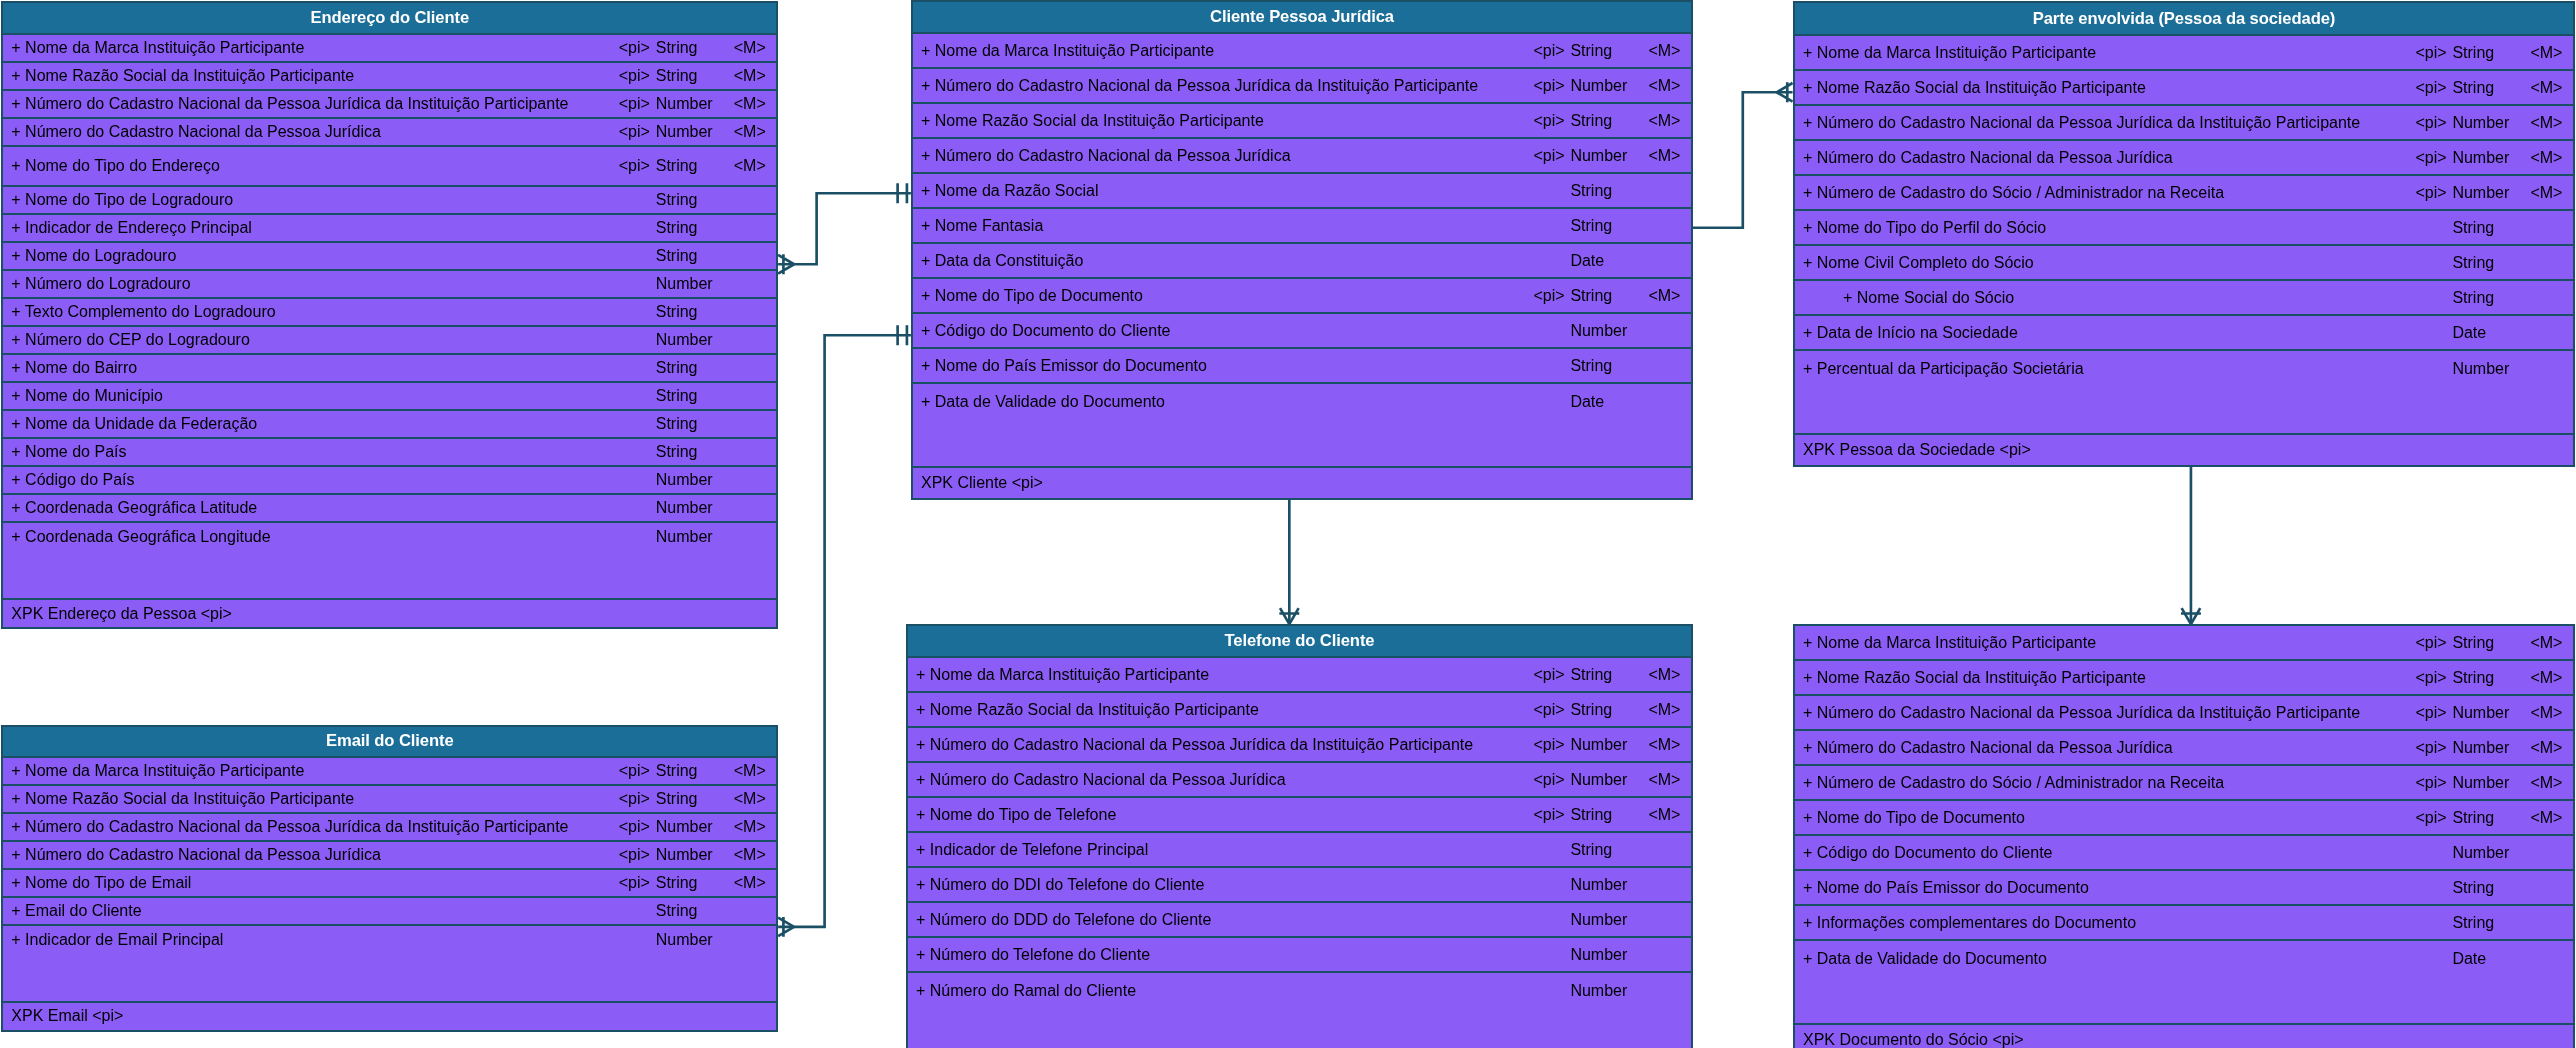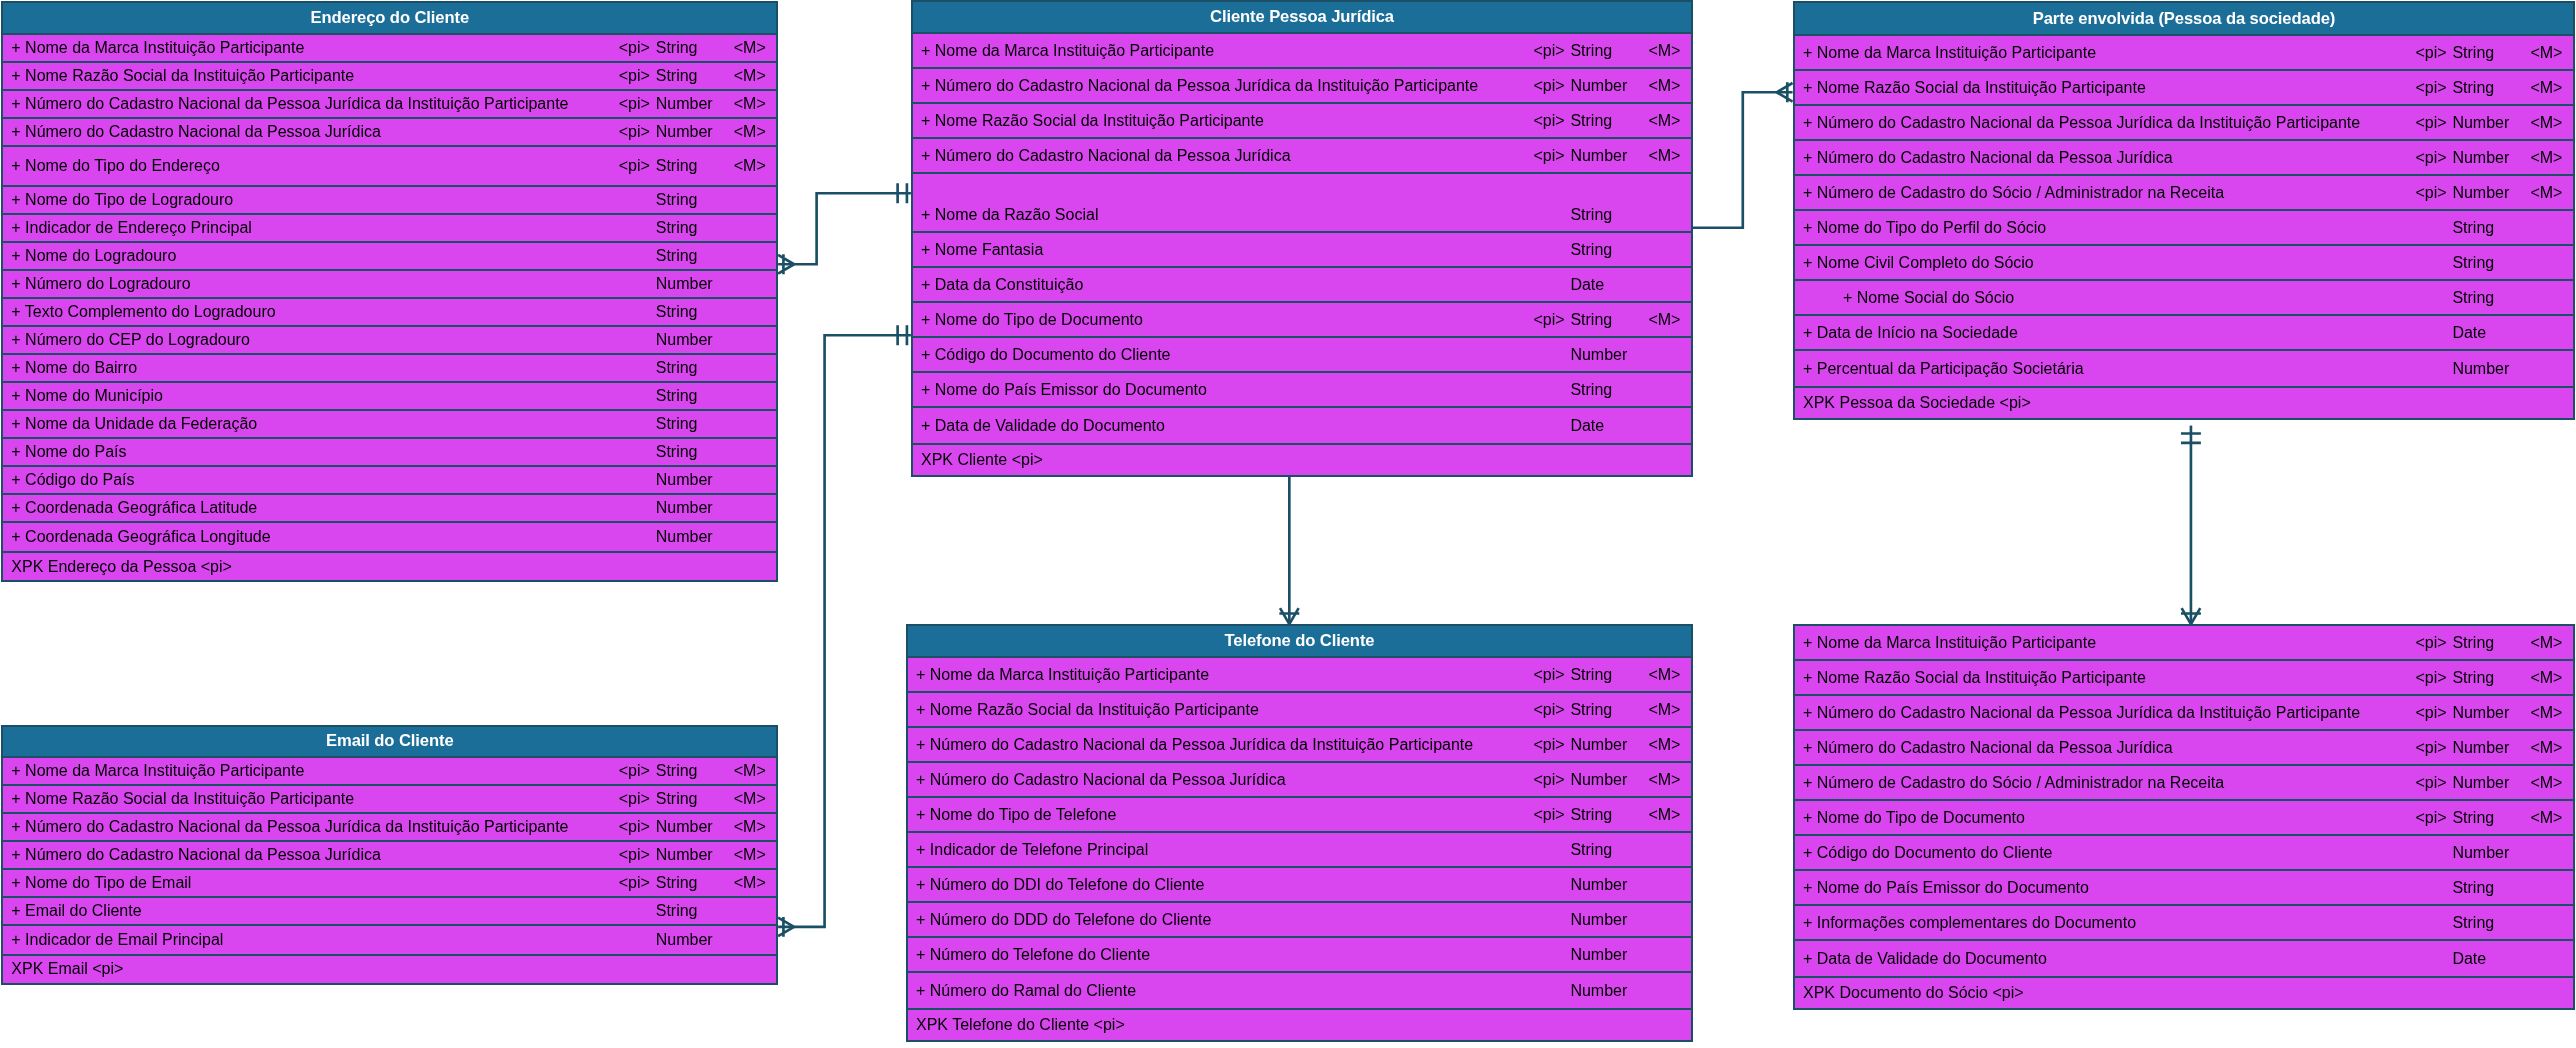--- a/index.html
+++ b/index.html
@@ -13,21 +13,21 @@
     width: 2576px;
     height: 1049px;
     background: #ffffff;
     overflow: hidden;
   }
 
   
   .entity {
     position: absolute;
     border: 2px solid #1a4f66;
-    background: #d946ef;
+    background: #8b5cf6;
     z-index: 5;
   }
   .entity-header {
     background: #1b6e98;
     color: #ffffff;
     font-weight: bold;
     font-size: 16.6px;
     text-align: center;
     letter-spacing: -0.1px;
     border-bottom: 2px solid #1a4f66;
@@ -59,20 +59,21 @@
   .m-type { width: 78px; text-align: left; }
   .m-man  { width: 36px; text-align: left; }
   .pk-row {
     display: flex;
     align-items: center;
     padding: 0 6.6px 0 8px;
     font-size: 16px;
     color: #000000;
     white-space: nowrap;
     border-top: 2px solid #1a4f66;
+    margin-top: 47px;
   }
 
   
   #wires {
     position: absolute;
     left: 0; top: 0;
     width: 2576px;
     height: 1049px;
     z-index: 2;
     pointer-events: none;
@@ -392,21 +393,21 @@
         </div>
         <div class="attr" style="height: 35px;">
           <span class="attr-name">+ Número do Cadastro Nacional da Pessoa Jurídica</span>
           <span class="attr-spacer"></span>
           <span class="attr-meta">
             <span class="m-pi">&lt;pi&gt;</span>
             <span class="m-type">Number</span>
             <span class="m-man">&lt;M&gt;</span>
           </span>
         </div>
-        <div class="attr" style="height: 35px; margin-top: 24px;">
+        <div class="attr" style="height: 35px;">
           <span class="attr-name">+ Nome da Razão Social</span>
           <span class="attr-spacer"></span>
           <span class="attr-meta">
             <span class="m-pi"></span>
             <span class="m-type">String</span>
             <span class="m-man"></span>
           </span>
         </div>
         <div class="attr" style="height: 35px;">
           <span class="attr-name">+ Nome Fantasia</span>

